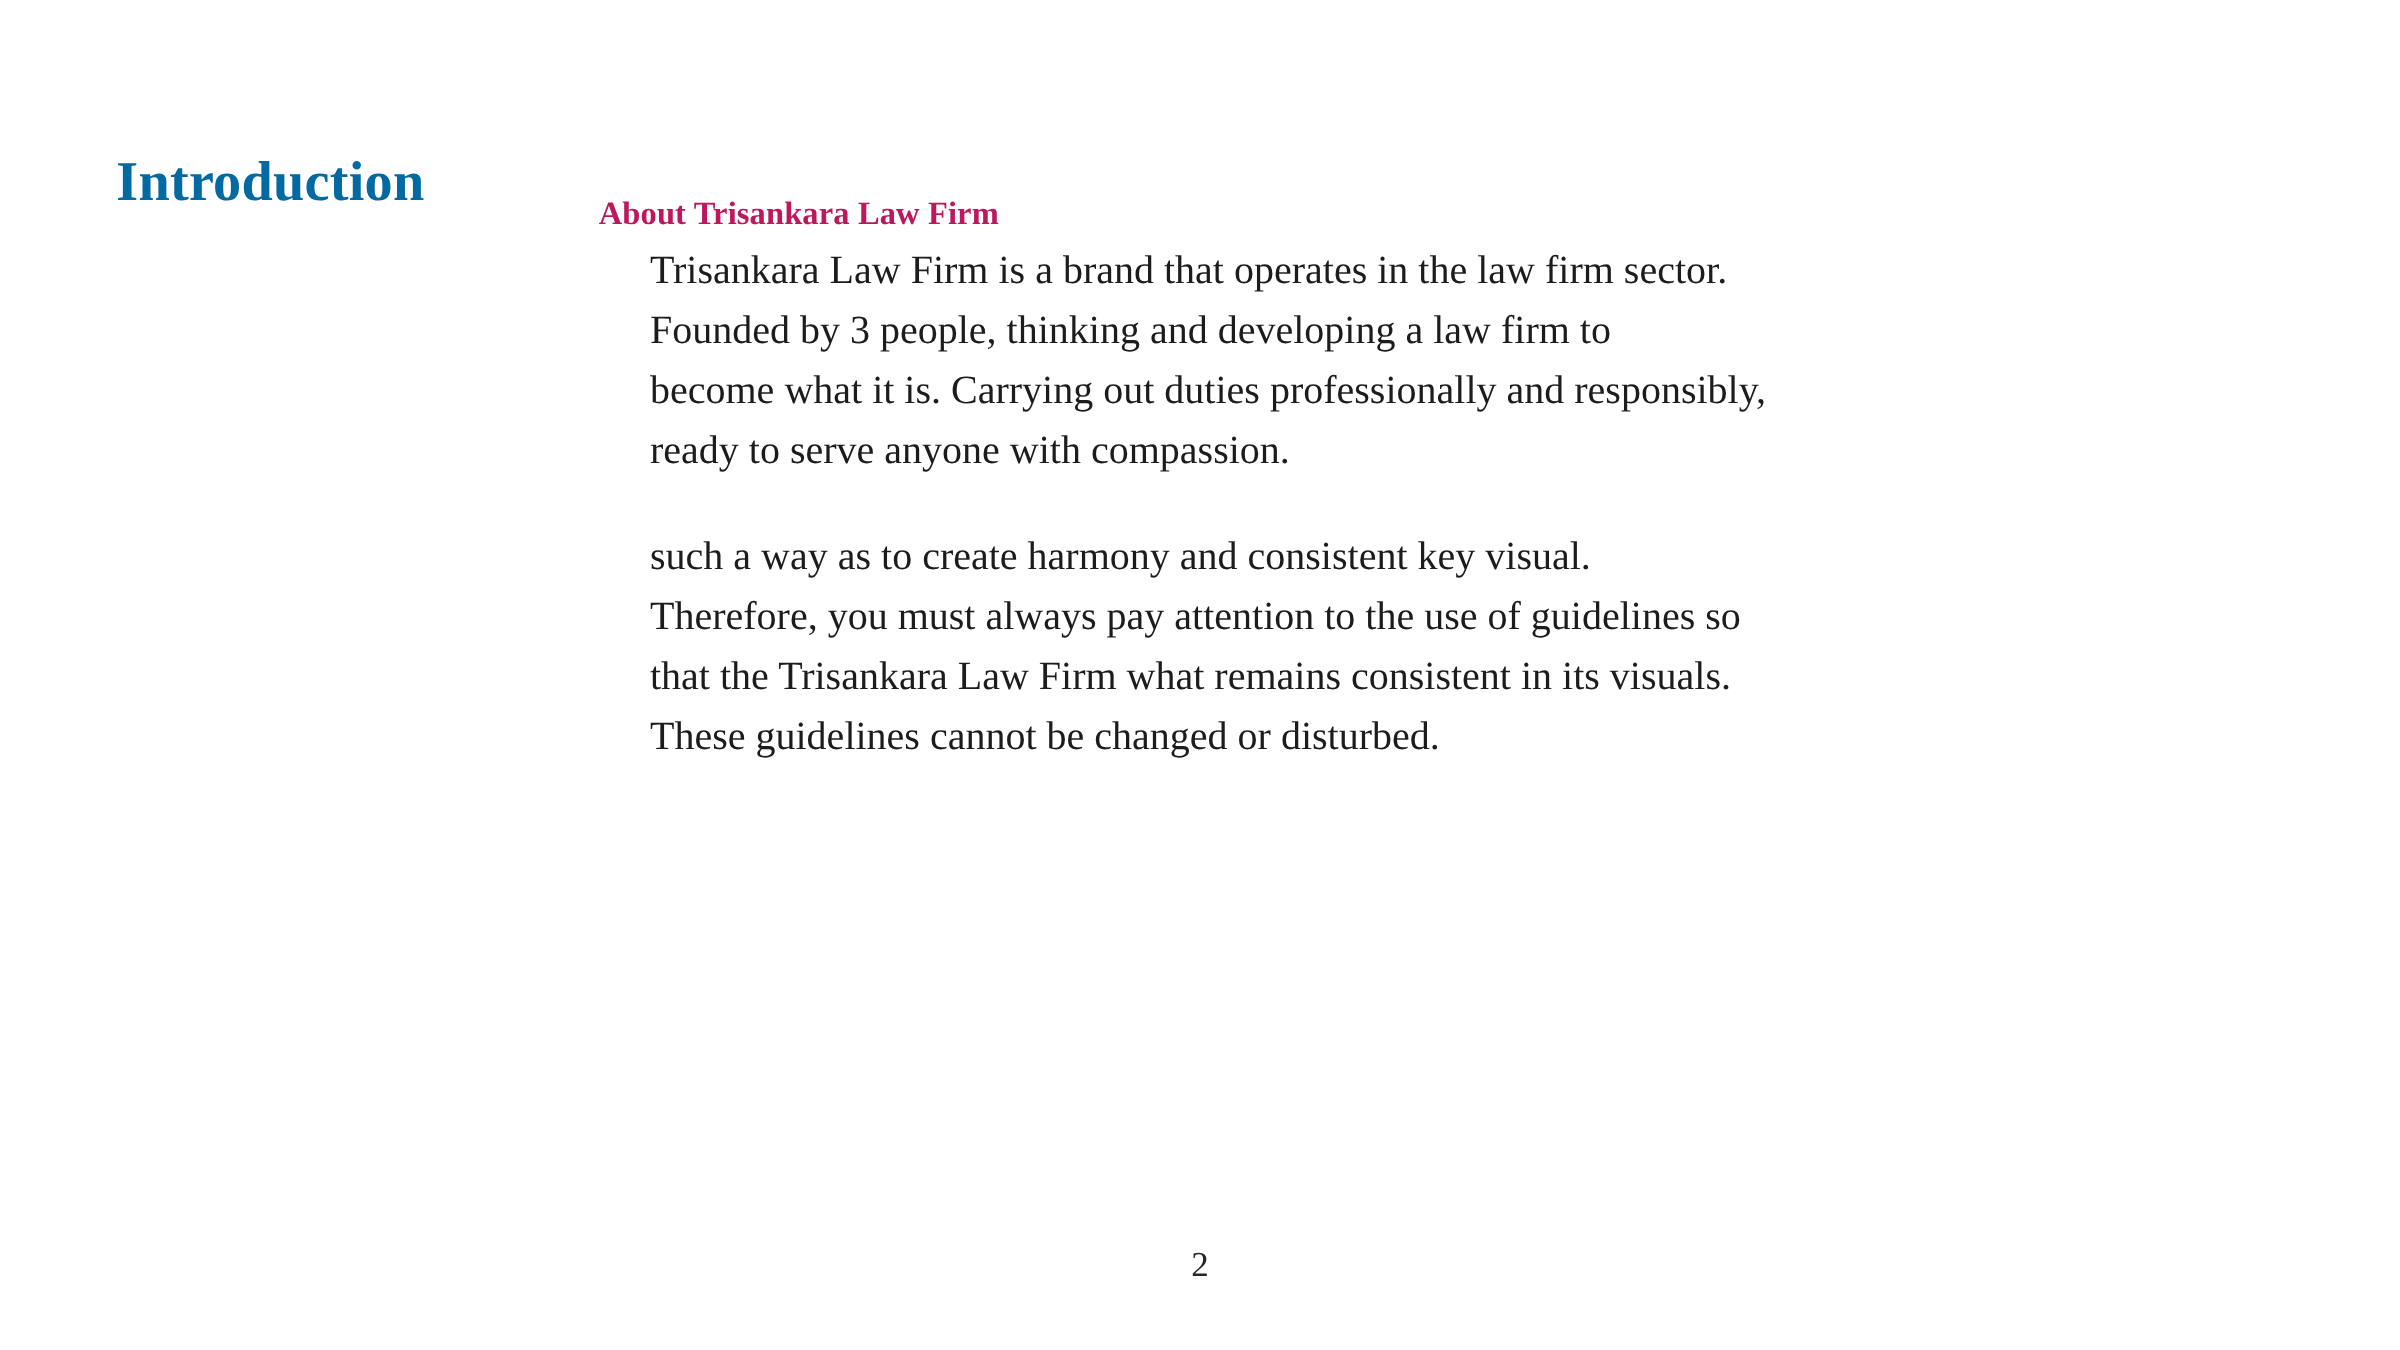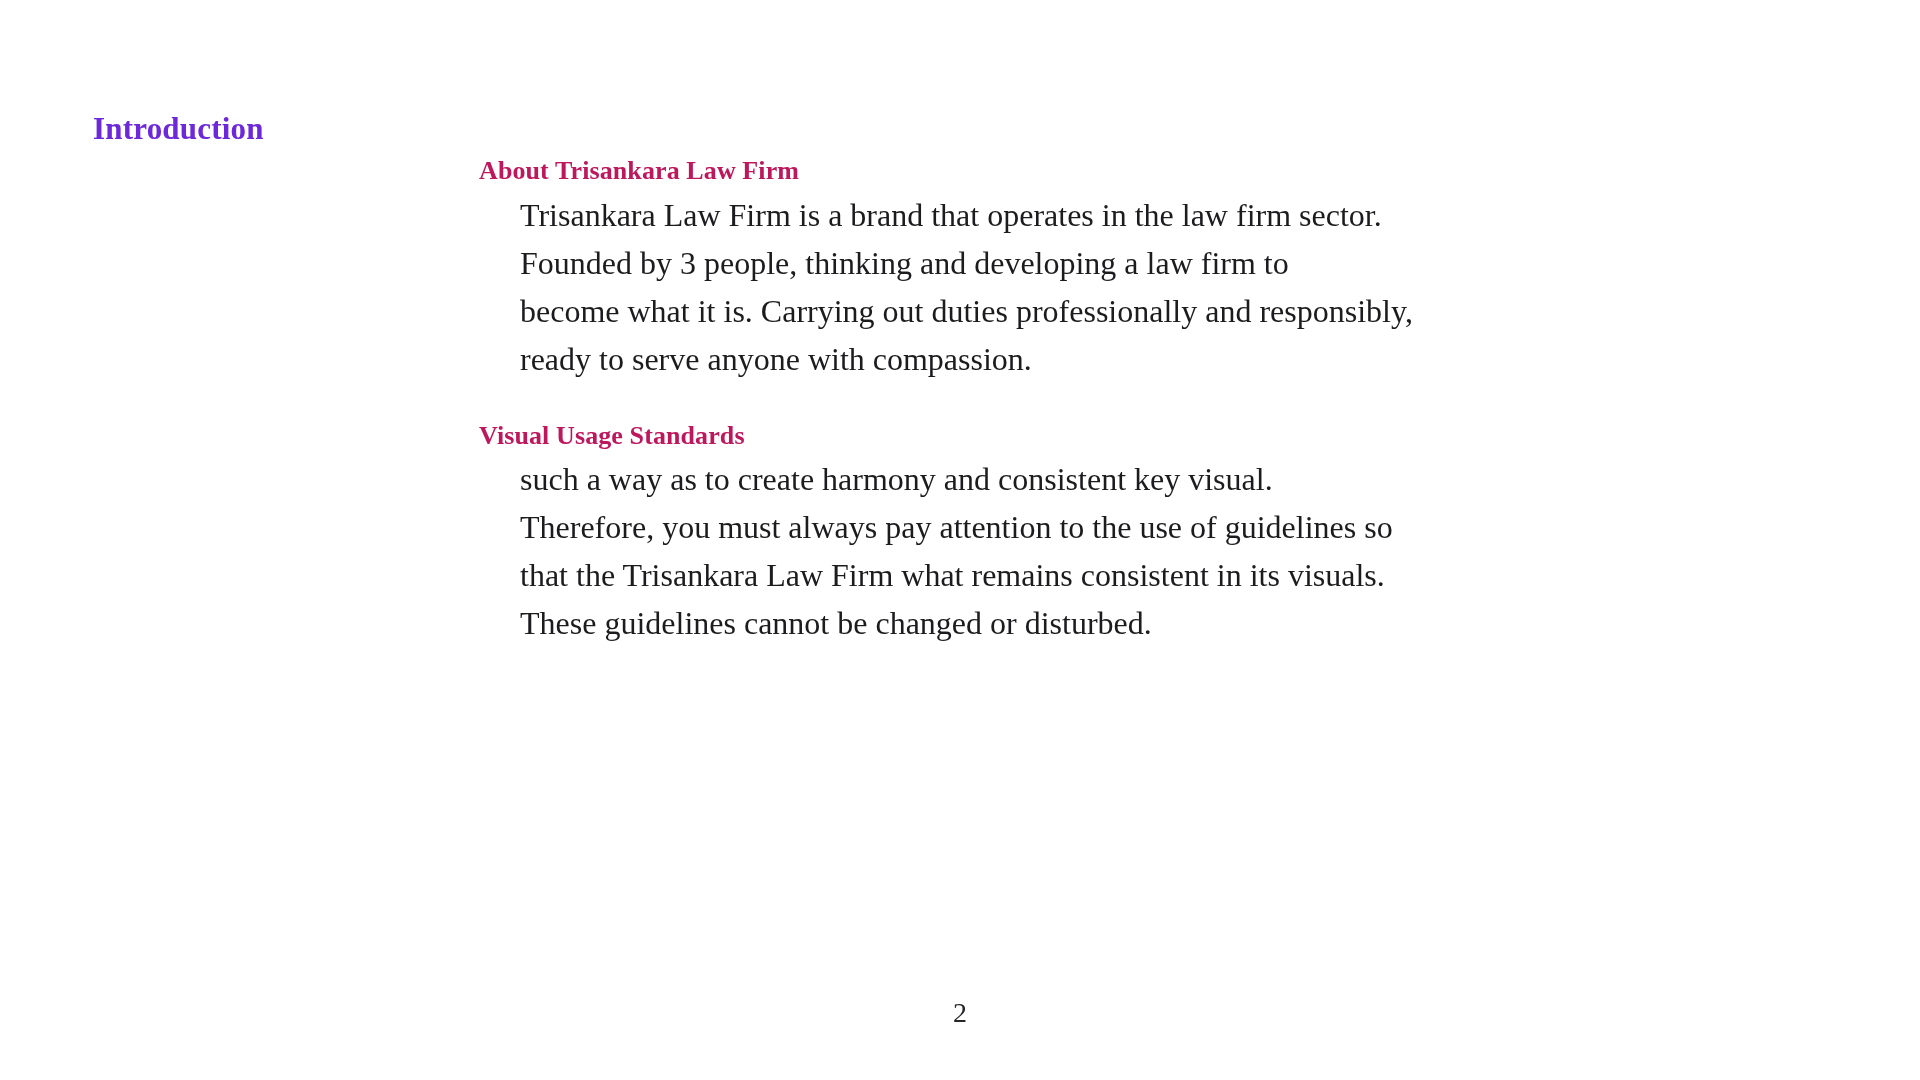--- a/index.html
+++ b/index.html
@@ -21,24 +21,24 @@
     width: 1920px;
     height: 1080px;
     background: #ffffff;
   }
 
   
   .page-heading {
     position: absolute;
     left: 93px;
     top: 90px;
-    font-size: 31px;
+    font-size: 45px;
     font-weight: bold;
     letter-spacing: 0.2px;
-    color: #6d28d9;
+    color: #0369a1;
     line-height: 1.15;
     white-space: nowrap;
   }
 
   
   .content-column {
     position: absolute;
     left: 479px;
     top: 155px;
     width: 1060px;
@@ -102,21 +102,20 @@
       <h2 class="section-heading">About Trisankara Law Firm</h2>
       <p class="section-body">
         <span class="body-line">Trisankara Law Firm is a brand that operates in the law firm sector.</span>
         <span class="body-line">Founded by 3 people, thinking and developing a law firm to</span>
         <span class="body-line">become what it is. Carrying out duties professionally and responsibly,</span>
         <span class="body-line">ready to serve anyone with compassion.</span>
       </p>
     </div>
 
     <div class="section section-visual">
-      <h2 class="section-heading">Visual Usage Standards</h2>
       <p class="section-body">
         <span class="body-line">such a way as to create harmony and consistent key visual.</span>
         <span class="body-line">Therefore, you must always pay attention to the use of guidelines so</span>
         <span class="body-line">that the Trisankara Law Firm what remains consistent in its visuals.</span>
         <span class="body-line">These guidelines cannot be changed or disturbed.</span>
       </p>
     </div>
 
   </div>
 

